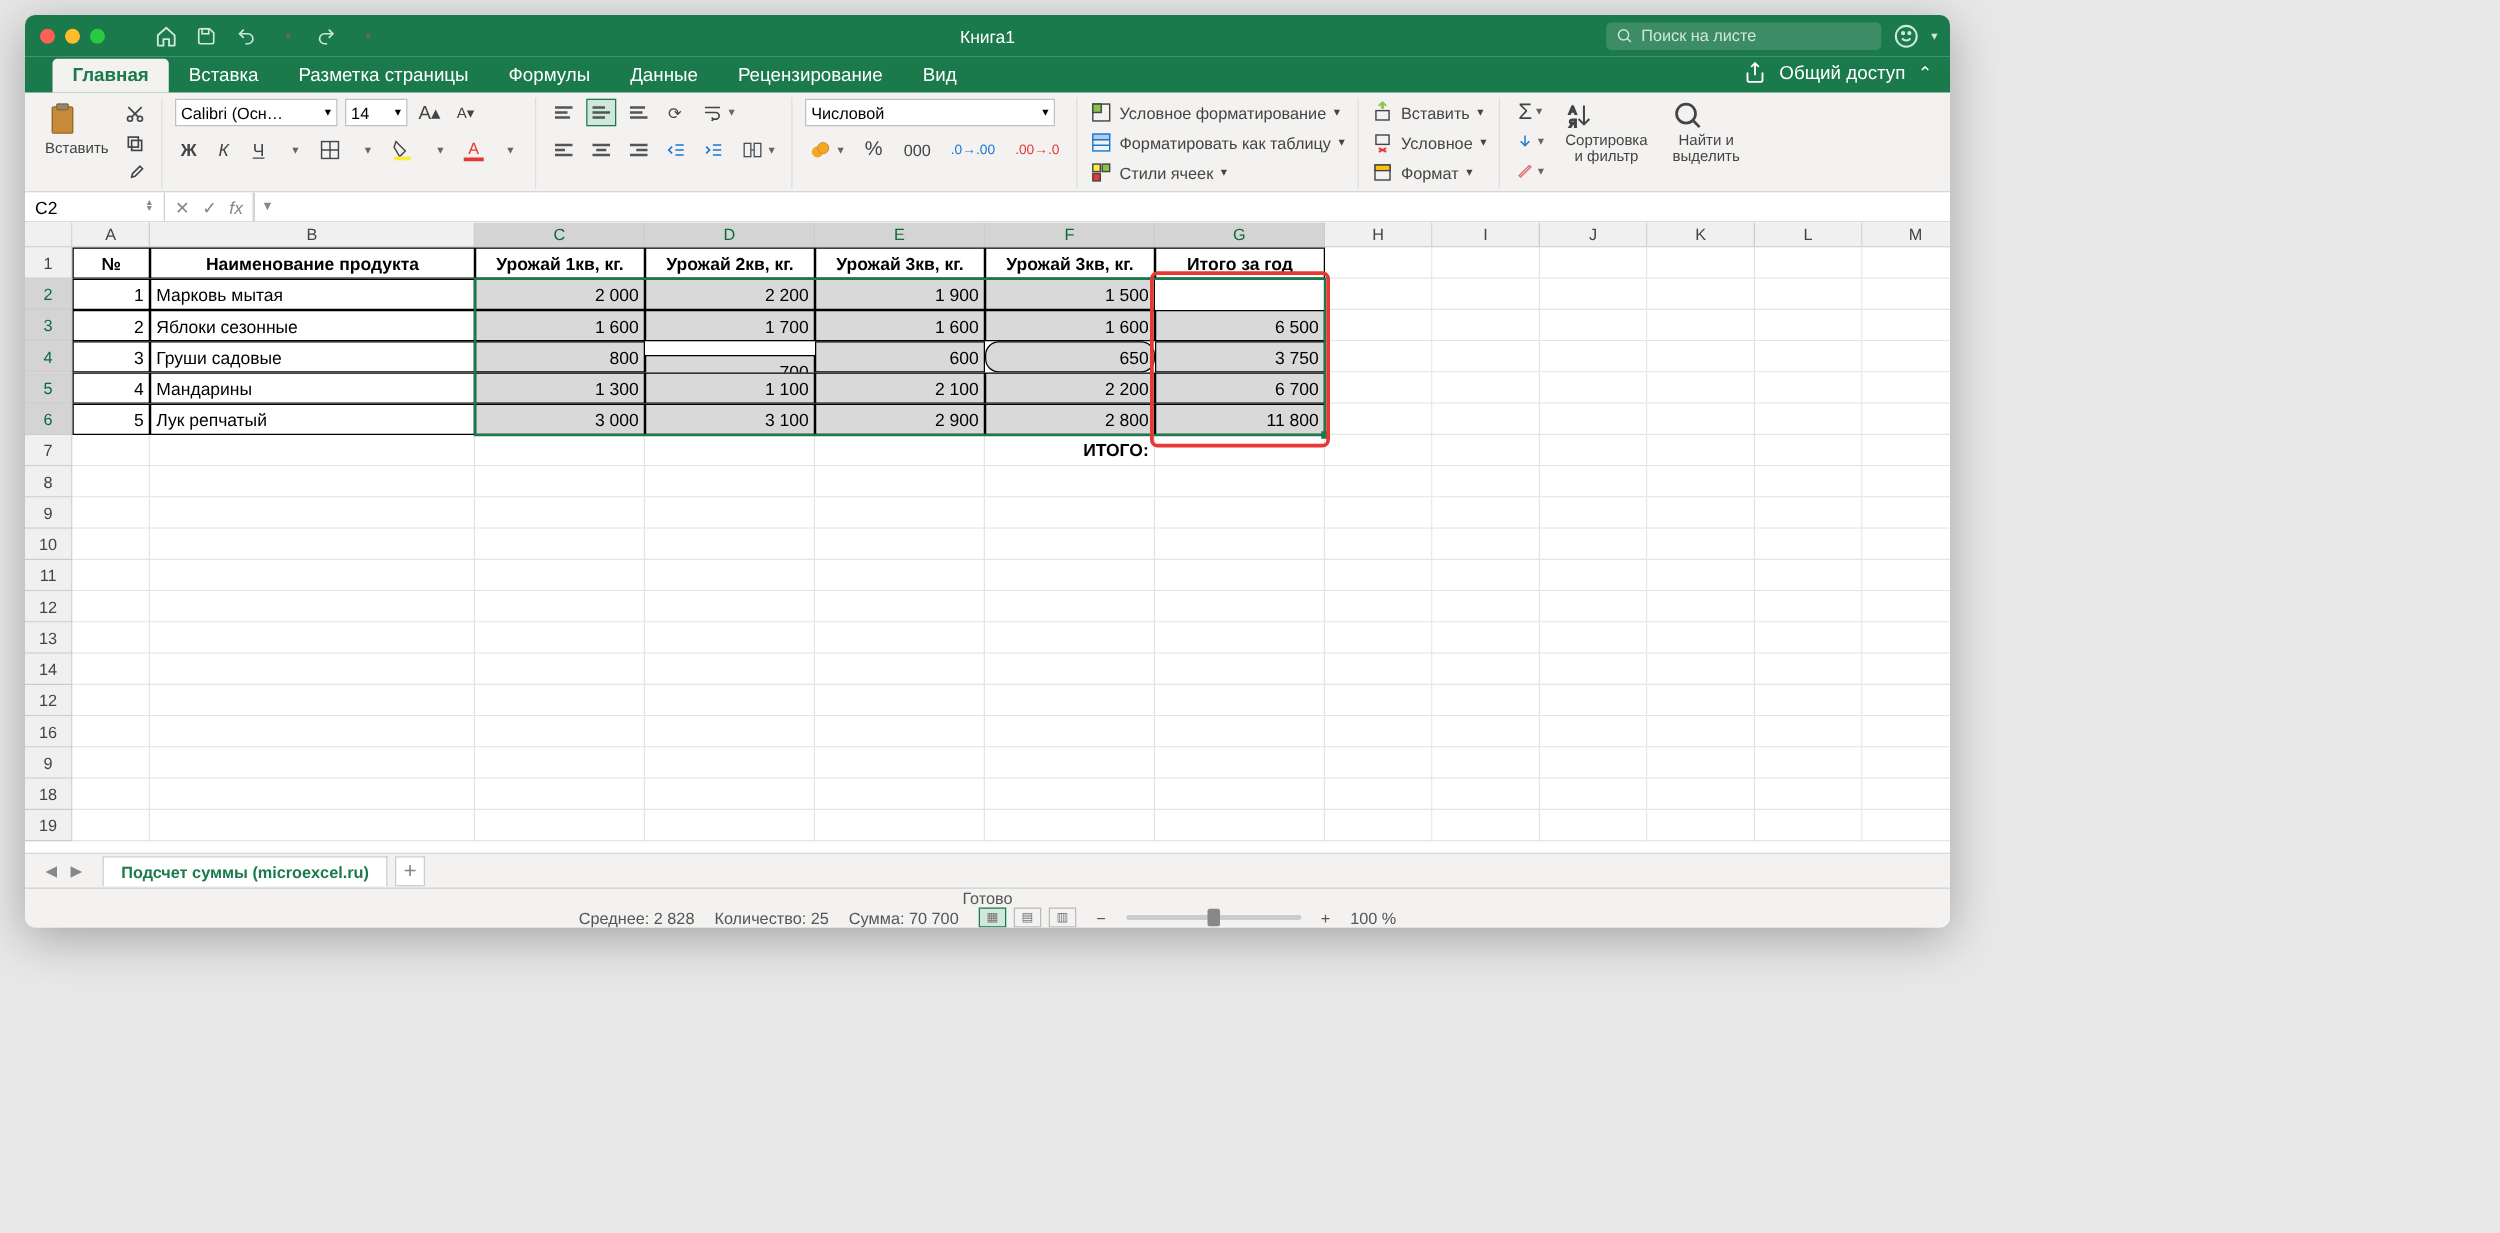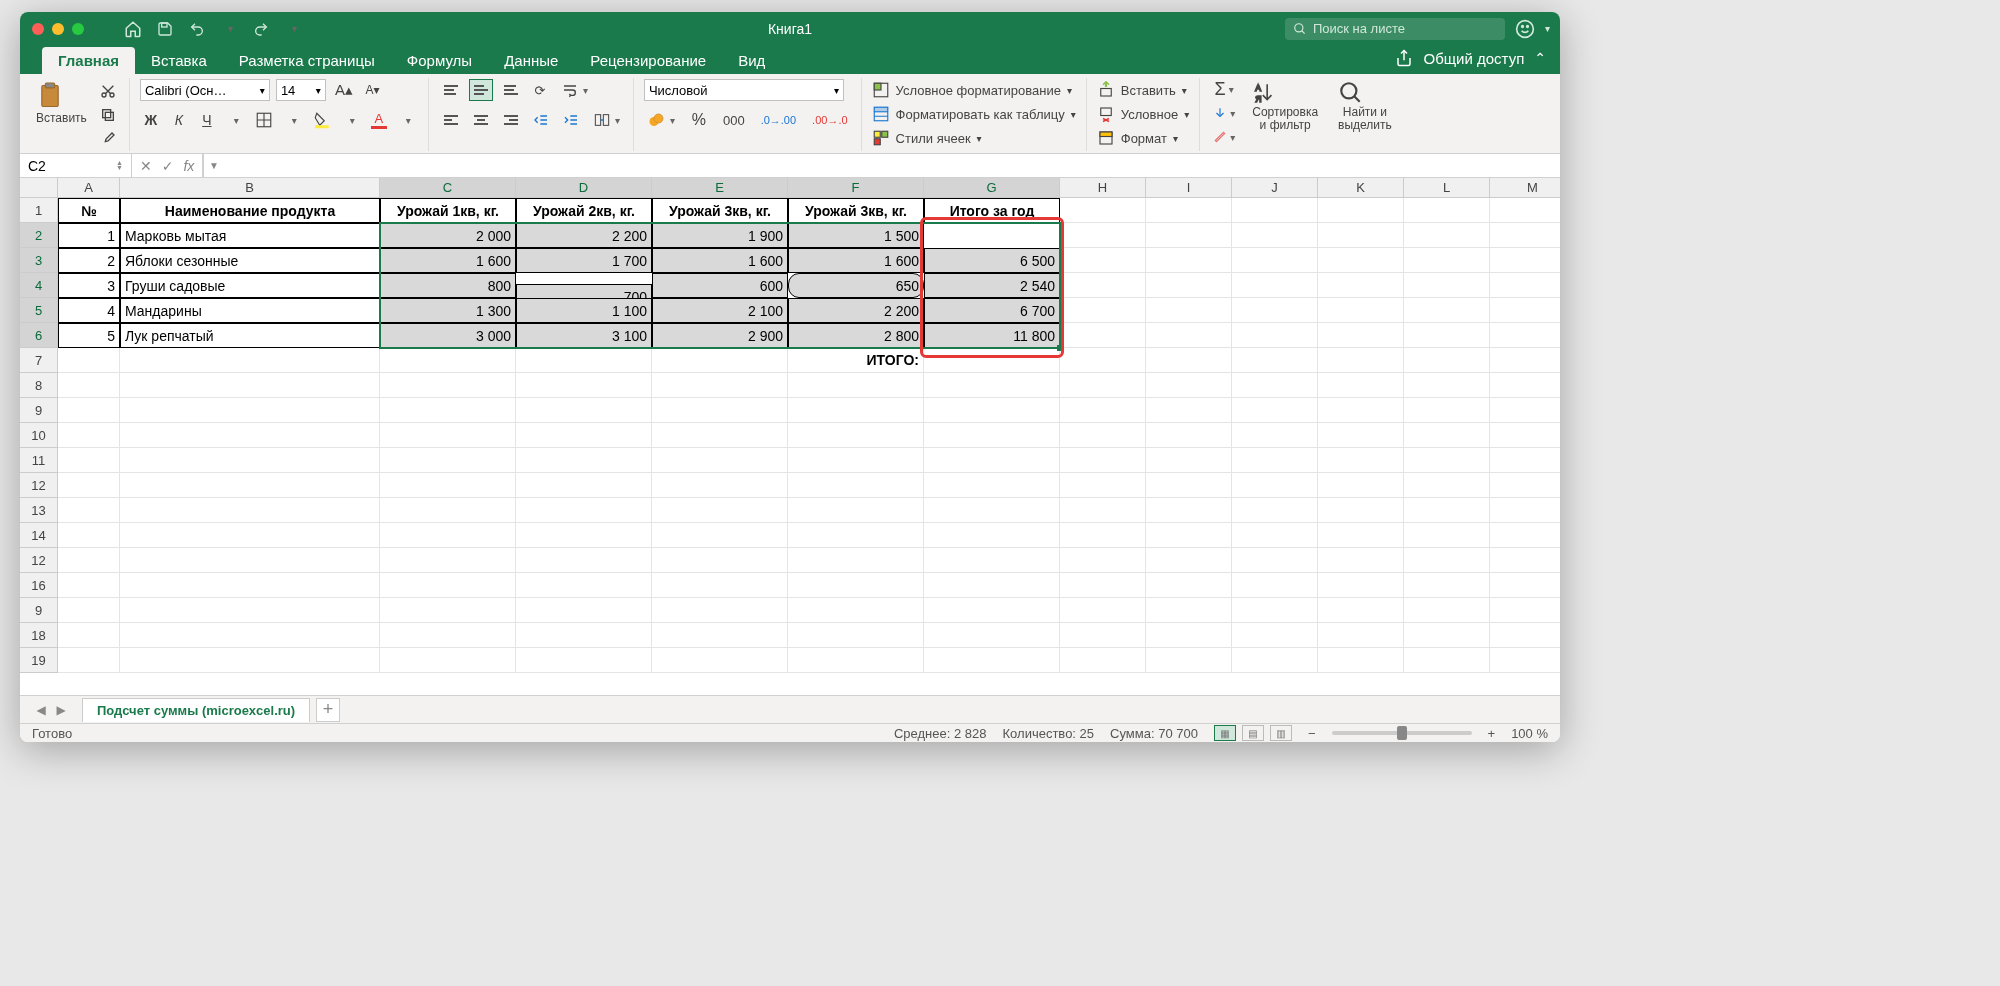--- a/index.html
+++ b/index.html
@@ -72,21 +72,21 @@
 .fill-handle { position:absolute; width:6px; height:6px; background:#1a7a4b; }
 
 
 .sheet-tabs-row { height: 28px; background:#f3f2f1; border-top:1px solid #d0d0d0; display:flex; align-items:center; padding:0 6px; gap:0;}
 .stab-nav { display:flex; gap:2px; padding:0 6px;}
 .stab-nav .nav-btn { width:18px; height:18px; display:flex;align-items:center;justify-content:center; color:#888; font-size:12px; cursor:pointer;}
 .sheet-tab { background:#fff; border:1px solid #ccc; border-bottom:none; padding:4px 14px; font-size:13px; color:#1a7a4b; font-weight:600; border-radius:0 0 0 0; margin-left:6px;}
 .add-sheet { width:24px; height:24px; display:flex; align-items:center; justify-content:center; font-size:18px; color:#888; margin-left:6px; cursor:pointer; border:1px solid #ccc; background:#fff;}
 
 
-.statusbar { height: 19px; background:#f3f2f1; border-top:1px solid #d0d0d0; display:flex; align-items:center; font-size:13px; color:#555; padding:0 12px; justify-content:space-between;}
+.statusbar { height: 32px; background:#f3f2f1; border-top:1px solid #d0d0d0; display:flex; align-items:center; font-size:13px; color:#555; padding:0 12px; justify-content:space-between;flex-direction:column;}
 .status-right { display:flex; align-items:center; gap:16px;}
 .view-btns { display:flex; gap:6px;}
 .view-btn { width:22px; height:16px; border:1px solid #bbb; display:flex; align-items:center; justify-content:center; font-size:10px; color:#777;}
 .view-btn.act { background:#d0e7dc; border-color:#1a7a4b;}
 .zoom-slider { width:140px; height:4px; background:#ccc; border-radius:2px; position:relative;}
 .zoom-slider .thumb { position:absolute; width:10px; height:14px; background:#888; top:-5px; border-radius:2px;}
 
 svg { display:block; }
 </style>
 </head>
@@ -731,21 +731,21 @@
         <div class="cell bd num shade" style="left: 594px; top: 75px; width: 136px;">600</div>
         <div class="cell bd num shade" style="left: 594px; top: 100px; width: 136px;">2 100</div>
         <div class="cell bd num shade" style="left: 594px; top: 125px; width: 136px;">2 900</div>
         <div class="cell bd num shade" style="left: 730px; top: 25px; width: 136px;">1 500</div>
         <div class="cell bd num shade" style="left: 730px; top: 50px; width: 136px;">1 600</div>
         <div class="cell bd num shade" style="left: 730px; top: 75px; width: 136px; border-radius: 11px;">650</div>
         <div class="cell bd num shade" style="left: 730px; top: 100px; width: 136px;">2 200</div>
         <div class="cell bd num shade" style="left: 730px; top: 125px; width: 136px;">2 800</div>
         <div class="cell bd num shade" style="left: 866px; top: 25px; width: 136px; margin-top: 28px;">7 600</div>
         <div class="cell bd num shade" style="left: 866px; top: 50px; width: 136px;">6 500</div>
-        <div class="cell bd num shade" style="left: 866px; top: 75px; width: 136px;">2 540</div>
+        <div class="cell bd num shade" style="left: 866px; top: 75px; width: 136px;">3 750</div>
         <div class="cell bd num shade" style="left: 866px; top: 100px; width: 136px;">6 700</div>
         <div class="cell bd num shade" style="left: 866px; top: 125px; width: 136px;">11 800</div>
         <div class="cell " style="left: 730px; top: 150px; width: 136px; font-weight: 700; justify-content: flex-end;">ИТОГО:</div>
         <div class="sel-outline" style="left: 321px; top: 24px; width: 682px; height: 127px;"></div>
         <div class="fill-handle" style="left: 999px; top: 147px;"></div>
         <div class="red-outline" style="left: 862px; top: 19px; width: 144px; height: 141px;"></div>
       </div>
   </div>
 
   <div class="sheet-tabs-row">

